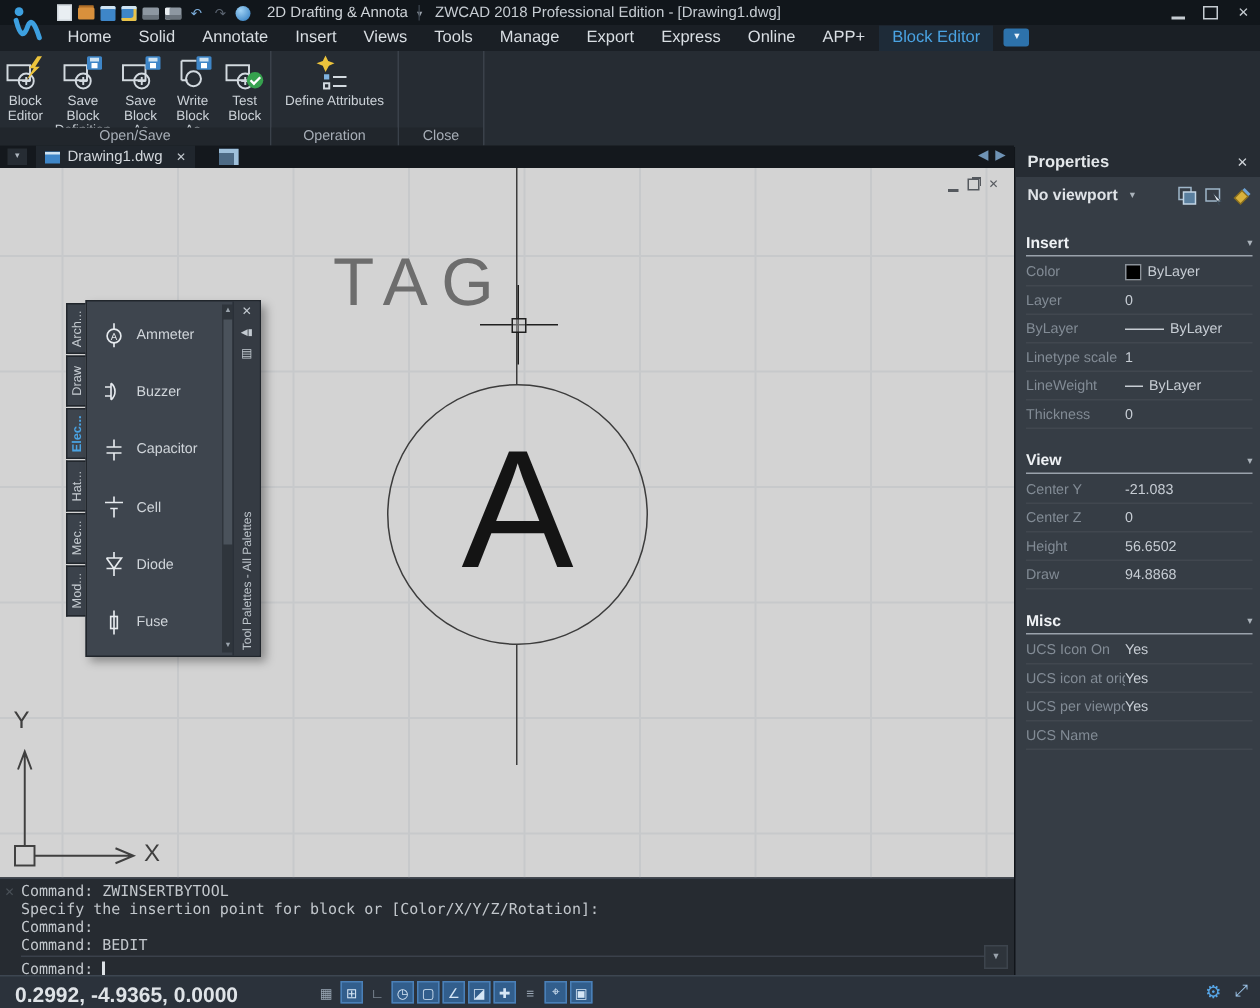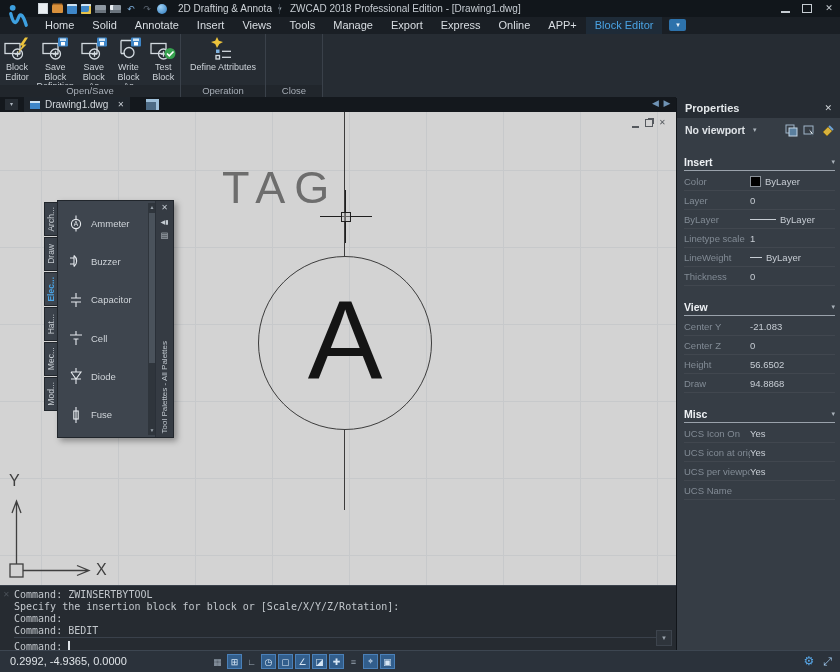--- a/index.html
+++ b/index.html
@@ -139,21 +139,21 @@
             font-size:10px;line-height:12px;color:#c2c7cc;white-space:pre;}
   #cmd-input{position:absolute;left:14px;top:51px;right:20px;display:flex;align-items:center;
              font-family:"DejaVu Sans Mono",monospace;font-size:10px;color:#c2c7cc;
              border-top:1px solid #3a414b;padding-top:3px;}
   #caret{width:1.5px;height:11px;background:#dde2e6;margin-left:6px;}
   #cmd-scroll{position:absolute;left:656px;top:44px;width:16px;height:16px;background:#2e343b;
               border:1px solid #3d444d;color:#9aa3ac;font-size:6px;text-align:center;line-height:15px;box-sizing:border-box;}
 
   
   #status{position:absolute;left:0;top:650px;width:840px;height:22px;background:#2b323b;border-top:1px solid #3d4651;box-sizing:border-box;}
-  #coords{position:absolute;left:10px;top:4px;font-size:11px;font-weight:normal;color:#dfe3e7;}
+  #coords{position:absolute;left:10px;top:4px;font-size:14px;font-weight:bold;color:#dfe3e7;}
   #toggles{position:absolute;left:210px;top:3px;display:flex;gap:2px;}
   .tg{width:15px;height:15px;display:flex;align-items:center;justify-content:center;
       font-size:9px;color:#9aa7b5;border:1px solid transparent;box-sizing:border-box;}
   .tg.active{background:#325e8c;border-color:#4a80b8;color:#d6e6f5;}
   #st-right{position:absolute;right:8px;top:3px;display:flex;gap:9px;align-items:center;}
   #st-gear{color:#57a7e8;font-size:12px;}
   #st-full{color:#9fc7ec;font-size:11px;}
 </style>
 </head>
 <body>
@@ -525,21 +525,21 @@
               <span></span>
             </span>
           </div>
         </div>
       </div>
   </div>
 
   <div id="cmd">
     <div id="cmd-x">✕</div>
     <div id="cmd-hist">Command: ZWINSERTBYTOOL
-Specify the insertion block for block or [Scale/X/Y/Z/Rotation]:
+Specify the insertion point for block or [Color/X/Y/Z/Rotation]:
 Command:
 Command: BEDIT
 </div>
     <div id="cmd-input">
       <span>Command:</span>
       <span id="caret"></span>
     </div>
     <div id="cmd-scroll">▼</div>
   </div>
 

